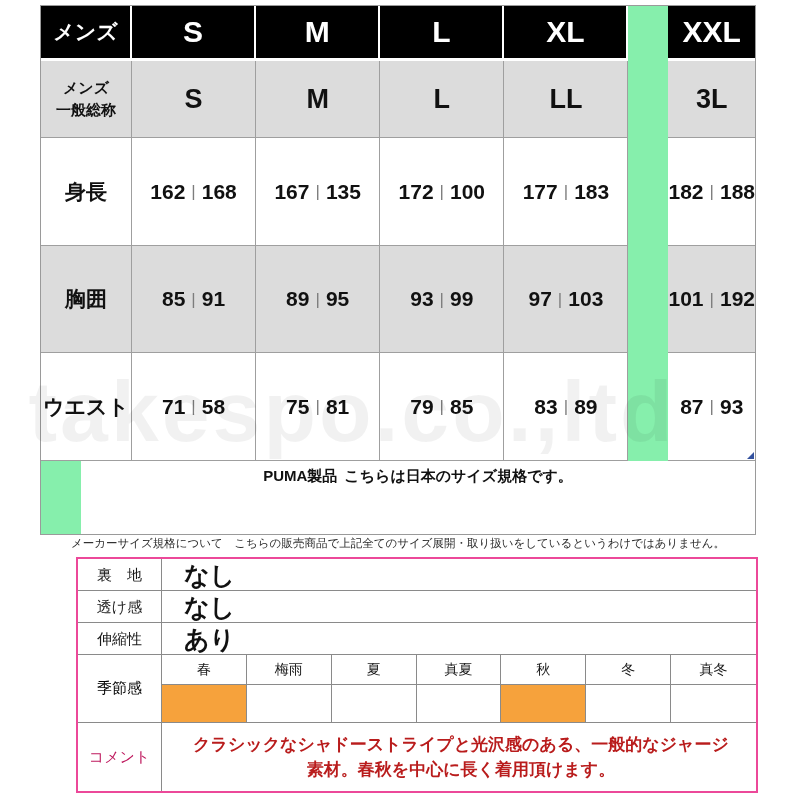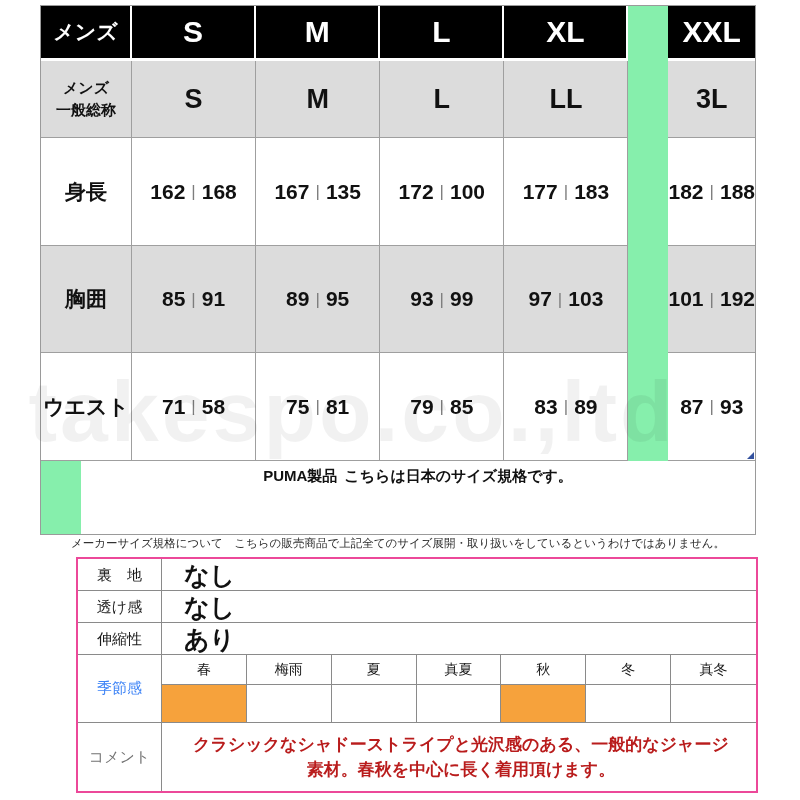--- a/index.html
+++ b/index.html
@@ -145,21 +145,21 @@
   .season-section {
     display: grid;
     grid-template-columns: 84px repeat(7, 1fr);
     grid-template-rows: 30px 37px;
     border-bottom: 1px solid #8a8a8a;
   }
   .season-label {
     grid-row: 1 / span 2;
     border-right: 1px solid #8a8a8a;
     display: flex; align-items: center; justify-content: center;
-    font-size: 15px; color: #3b82f6;
+    font-size: 15px; color: #000000;
   }
   .season-head {
     border-right: 1px solid #8a8a8a;
     border-bottom: 1px solid #8a8a8a;
     display: flex; align-items: center; justify-content: center;
     font-size: 14px; color: #1a1a1a;
   }
   .season-head.last-col { border-right: none; }
   .season-band {
     border-right: 1px solid #8a8a8a;
@@ -168,21 +168,21 @@
   .season-band.last-col { border-right: none; }
 
   .comment-section {
     display: grid;
     grid-template-columns: 84px 1fr;
     min-height: 68px;
   }
   .comment-label {
     border-right: 1px solid #8a8a8a;
     display: flex; align-items: center; justify-content: center;
-    font-size: 15px; color: #737373;
+    font-size: 15px; color: #be185d;
   }
   .comment-text {
     display: flex; align-items: center;
     padding: 8px 26px 8px 30px;
     font-size: 17px;
     font-weight: bold;
     color: #b91c1c;
     line-height: 1.5;
     text-align: center;
   }

